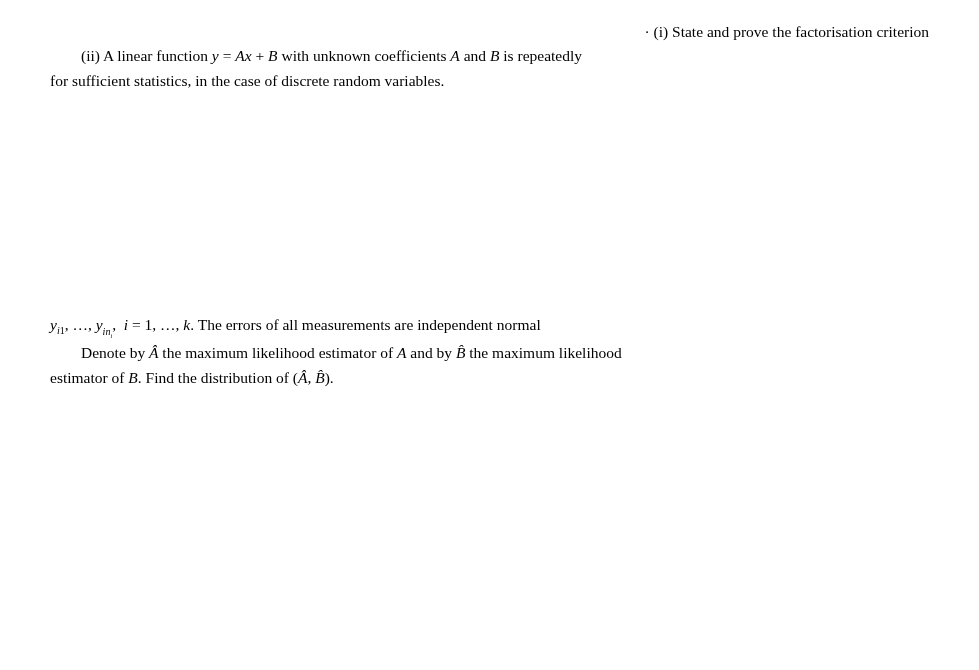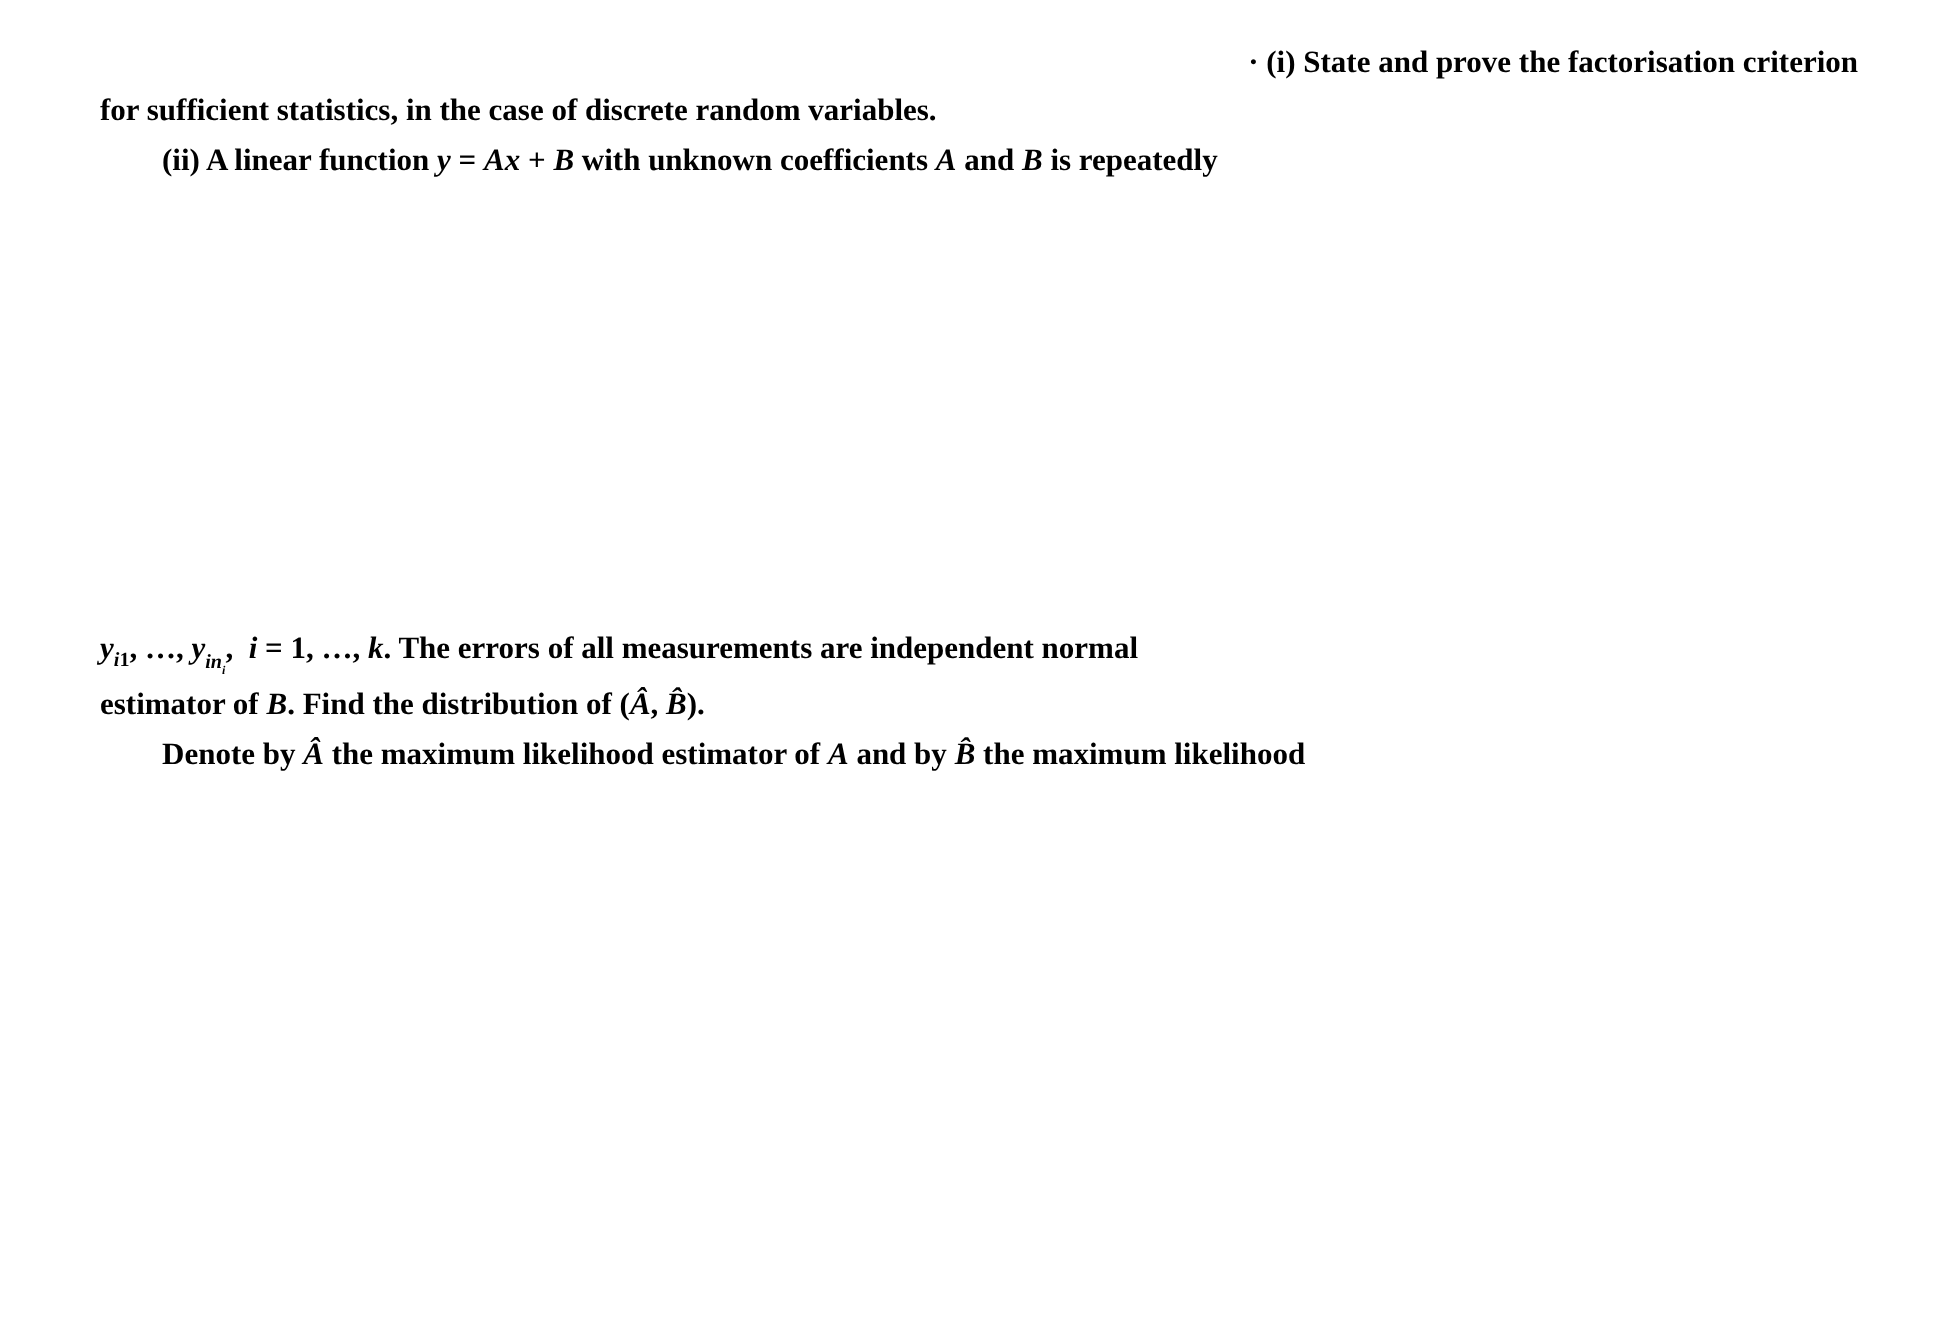--- a/index.html
+++ b/index.html
@@ -15,21 +15,20 @@
       color: #000000;
       width: 979px;
       min-height: 670px;
       padding: 20px 50px 30px 50px;
       line-height: 1.55;
     }
 
     .content-area {
       max-width: 879px;
       margin: 0 auto;
-      font-weight: bold;
     }
 
     .paragraph {
       margin-bottom: 0;
       text-align: left;
     }
 
     .text-block {
       font-size: 15.5px;
       line-height: 1.58;
@@ -61,40 +60,40 @@
   </style>
 </head>
 <body>
 
 <div class="content-area">
 
   <div class="right-aligned-line">
     · (i) State and prove the factorisation criterion
   </div>
 
+  <div class="text-block paragraph indent">
+    (ii) A linear function <span class="math-italic">y</span> = <span class="math-italic">Ax</span> + <span class="math-italic">B</span> with unknown coefficients <span class="math-italic">A</span> and <span class="math-italic">B</span> is repeatedly
+  </div>
+
   <div class="text-block paragraph">
     for sufficient statistics, in the case of discrete random variables.
-  </div>
-
-  <div class="text-block paragraph indent">
-    (ii) A linear function <span class="math-italic">y</span> = <span class="math-italic">Ax</span> + <span class="math-italic">B</span> with unknown coefficients <span class="math-italic">A</span> and <span class="math-italic">B</span> is repeatedly
   </div>
 
 
   <div class="spacer"></div>
 
 
   <div class="text-block paragraph">
     <span class="math-italic">y</span><sub><span class="math-italic">i</span>1</sub>, …, <span class="math-italic">y</span><sub><span class="math-italic">in</span><sub style="font-size:0.6em"><span class="math-italic">i</span></sub></sub>,&nbsp; <span class="math-italic">i</span> = 1, …, <span class="math-italic">k</span>. The errors of all measurements are independent normal
   </div>
 
 
 
 
+  <div class="text-block paragraph indent">
+    Denote by <span class="math-italic">Â</span> the maximum likelihood estimator of <span class="math-italic">A</span> and by <span class="math-italic">B̂</span> the maximum likelihood
+  </div>
+
   <div class="text-block paragraph">
     estimator of <span class="math-italic">B</span>. Find the distribution of (<span class="math-italic">Â</span>, <span class="math-italic">B̂</span>).
-  </div>
-
-  <div class="text-block paragraph indent">
-    Denote by <span class="math-italic">Â</span> the maximum likelihood estimator of <span class="math-italic">A</span> and by <span class="math-italic">B̂</span> the maximum likelihood
   </div>
 
 </div>
 
 </body></html>

